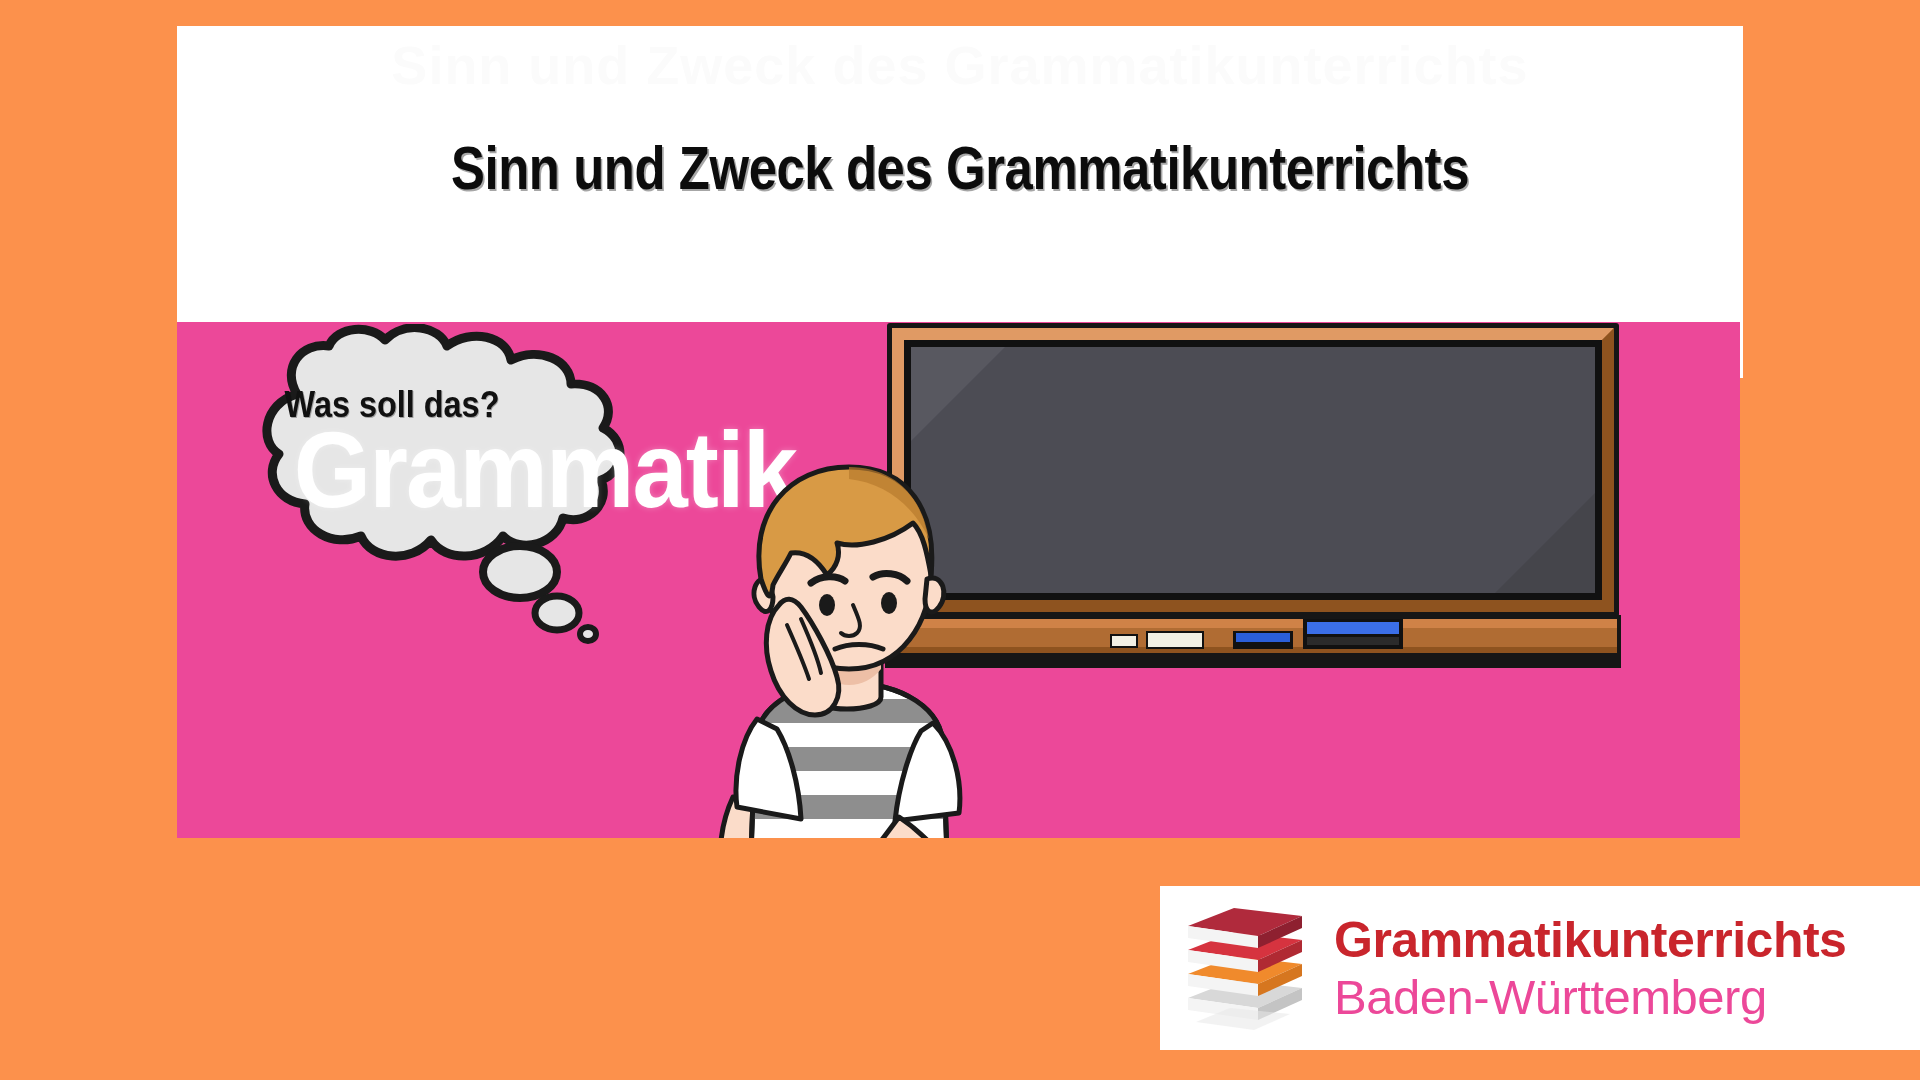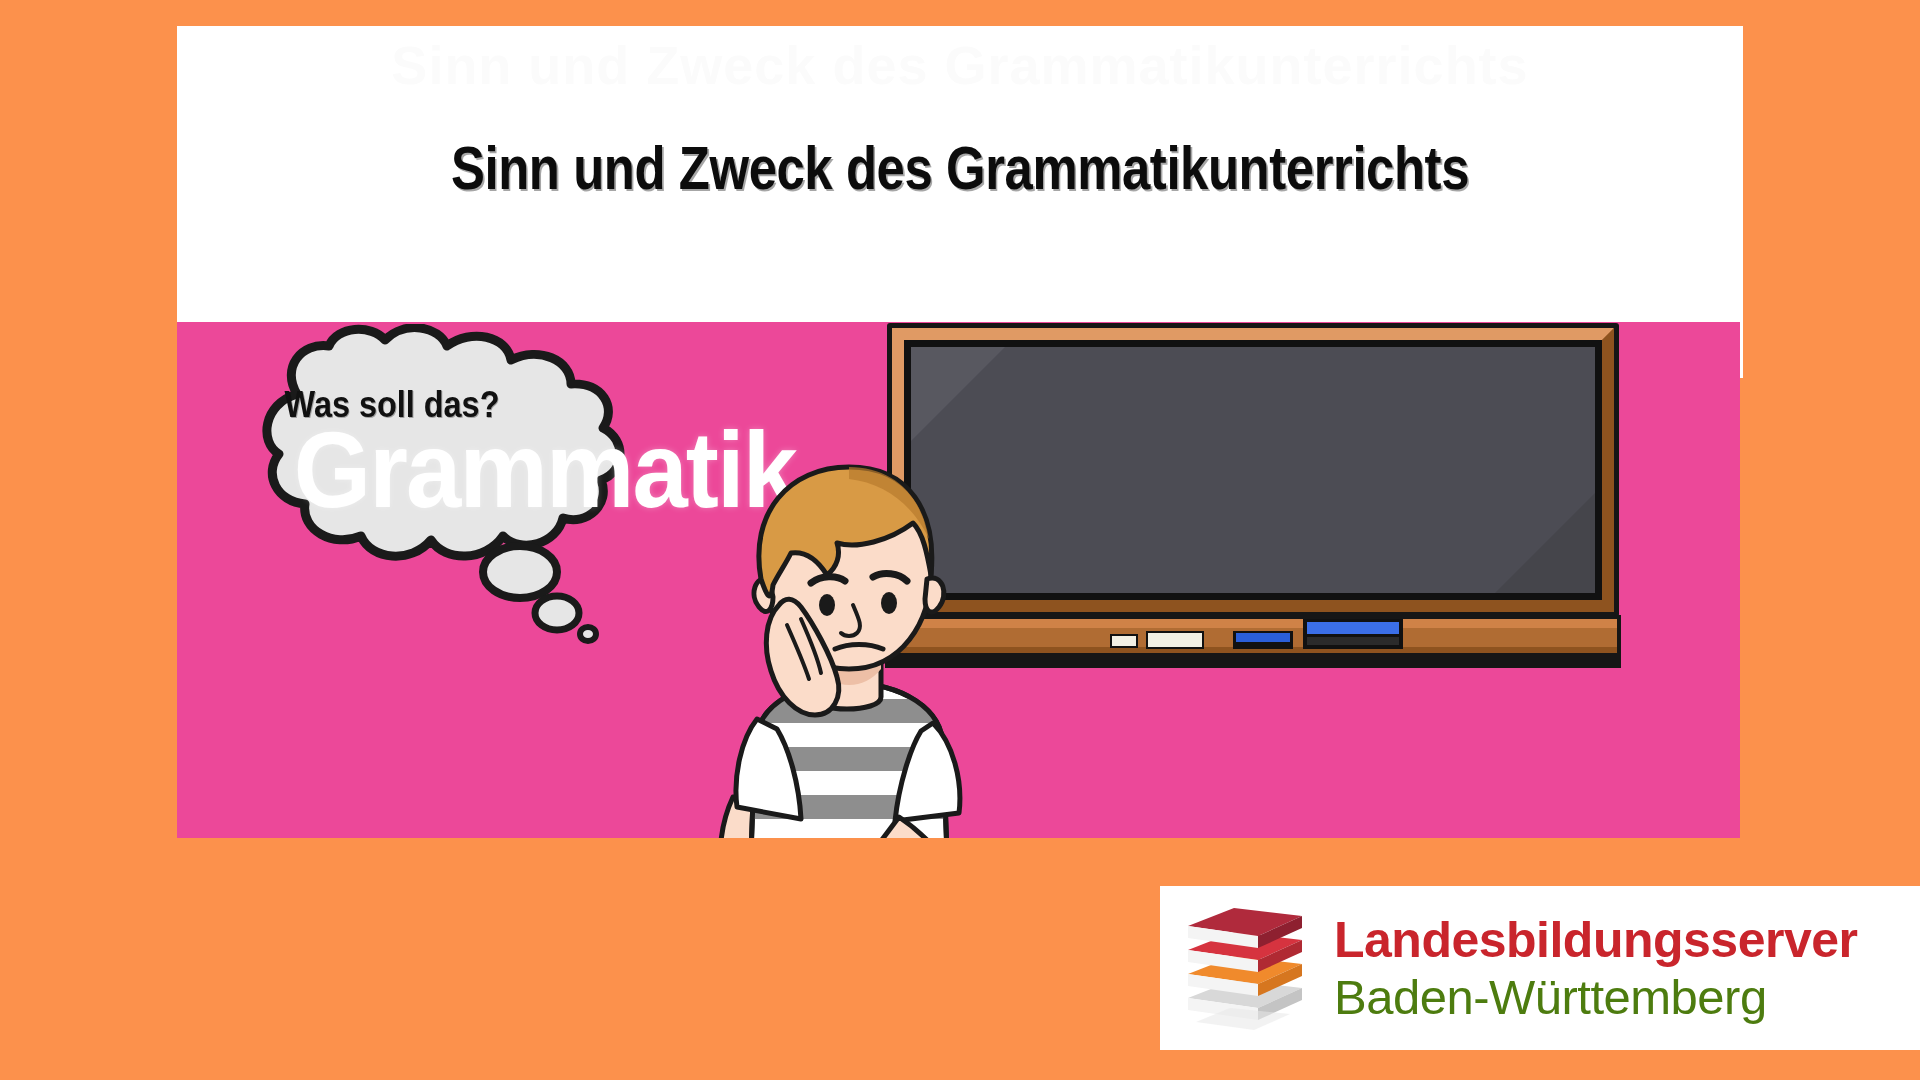--- a/index.html
+++ b/index.html
@@ -172,21 +172,21 @@
     font-weight: bold;
     font-size: 50px;
     color: #c9252c;
     letter-spacing: -0.5px;
     white-space: nowrap;
   }
   #logo-line2 {
     font-family: "Liberation Sans", sans-serif;
     font-weight: normal;
     font-size: 49px;
-    color: #4d7c0f;
+    color: #ec4899;
     letter-spacing: -0.5px;
     margin-top: 8px;
     white-space: nowrap;
   }
 </style>
 </head>
 <body>
 
 <div id="slide">
 
@@ -398,18 +398,18 @@
         <path d="M76,58 L120,38 L120,50 L76,70 Z" fill="#b02a33"></path>
 
         <path d="M6,24 L52,6 L120,14 L76,34 Z" fill="#b02a3c"></path>
         <path d="M6,24 L76,34 L76,46 L6,36 Z" fill="#f4f4f4"></path>
         <path d="M76,34 L120,14 L120,26 L76,46 Z" fill="#8e2030"></path>
 
         <path d="M14,120 L72,128 L108,112 L48,106 Z" fill="#e8e8e8" opacity="0.55"></path>
       </svg>
     </div>
     <div id="logo-wordmark">
-      <div id="logo-line1">Landesbildungsserver</div>
+      <div id="logo-line1">Grammatikunterrichts</div>
       <div id="logo-line2">Baden-Württemberg</div>
     </div>
   </div>
 
 </div>
 
 </body></html>

